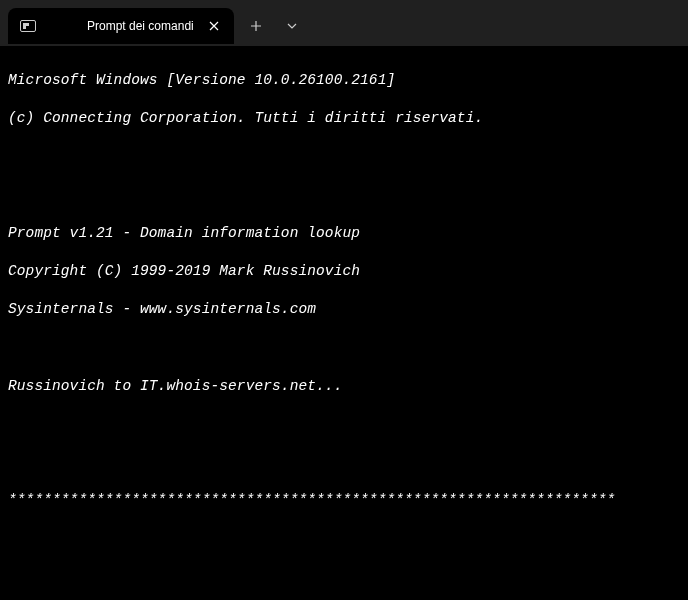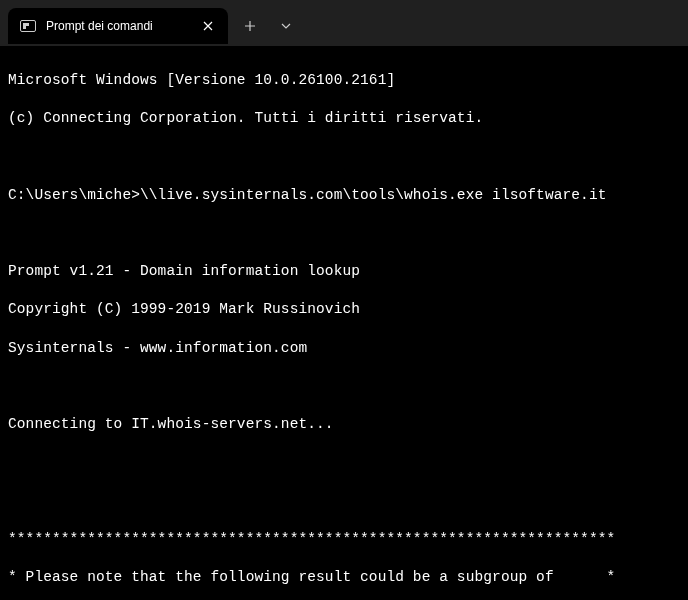--- a/index.html
+++ b/index.html
@@ -50,20 +50,21 @@
       height: 3px;
       background: #ccc;
       box-shadow: 3px 0 0 #ccc, 0 3px 0 #ccc;
     }
     .tab-title {
       color: #fff;
       font-family: 'Segoe UI', Arial, sans-serif;
       font-size: 12px;
       flex: 1;
       white-space: nowrap;
+      margin-left: 41px;
     }
     .tab-close {
       color: #fff;
       font-size: 14px;
       width: 20px;
       height: 20px;
       display: flex;
       align-items: center;
       justify-content: center;
       cursor: pointer;
@@ -87,20 +88,21 @@
     }
     .terminal {
       padding: 6px 8px;
       line-height: 1.32;
       white-space: pre;
       font-family: Consolas, 'Courier New', monospace;
       letter-spacing: 0.1px;
     }
     .line {
       min-height: 19px;
+      font-style: italic;
     }
   </style>
 </head>
 <body>
 
 <div class="titlebar">
   <div class="tab">
     <div class="tab-icon"></div>
     <span class="tab-title">Prompt dei comandi</span>
     <div class="tab-close">
@@ -120,31 +122,29 @@
           <path d="M1 1 L5 5 L9 1" stroke="#ccc" stroke-width="1.2" fill="none"></path>
         </svg>
     </div>
   </div>
 </div>
 
 <div class="terminal">
 <div class="line">Microsoft Windows [Versione 10.0.26100.2161]</div>
 <div class="line">(c) Connecting Corporation. Tutti i diritti riservati.</div>
 <div class="line"></div>
-<div class="line">C:\Users\miche&gt;\\live.sysinternals.com\tools\whois.exe ilsoftware.it</div>
 <div class="line"></div>
 <div class="line">Prompt v1.21 - Domain information lookup</div>
 <div class="line">Copyright (C) 1999-2019 Mark Russinovich</div>
-<div class="line">Sysinternals - www.information.com</div>
+<div class="line">Sysinternals - www.sysinternals.com</div>
 <div class="line"></div>
-<div class="line">Connecting to IT.whois-servers.net...</div>
+<div class="line">Russinovich to IT.whois-servers.net...</div>
 <div class="line"></div>
 <div class="line"></div>
 <div class="line">*********************************************************************</div>
-<div class="line">* Please note that the following result could be a subgroup of      *</div>
 
 
 
 
 
 
 
 
 
 

